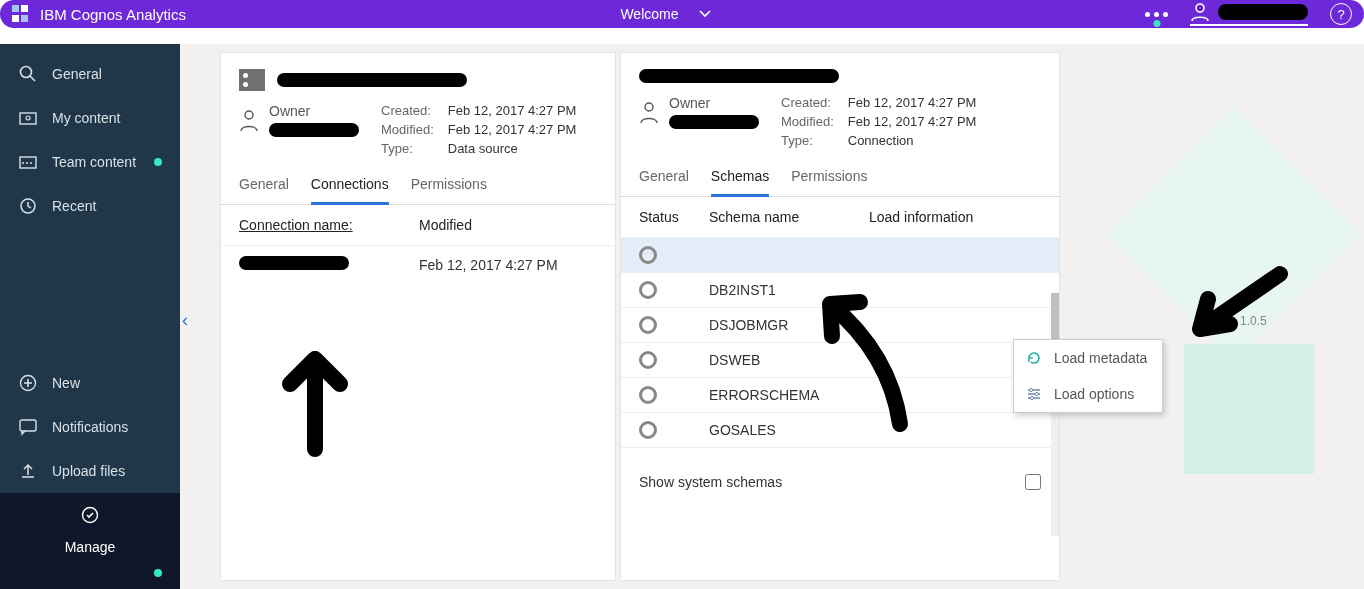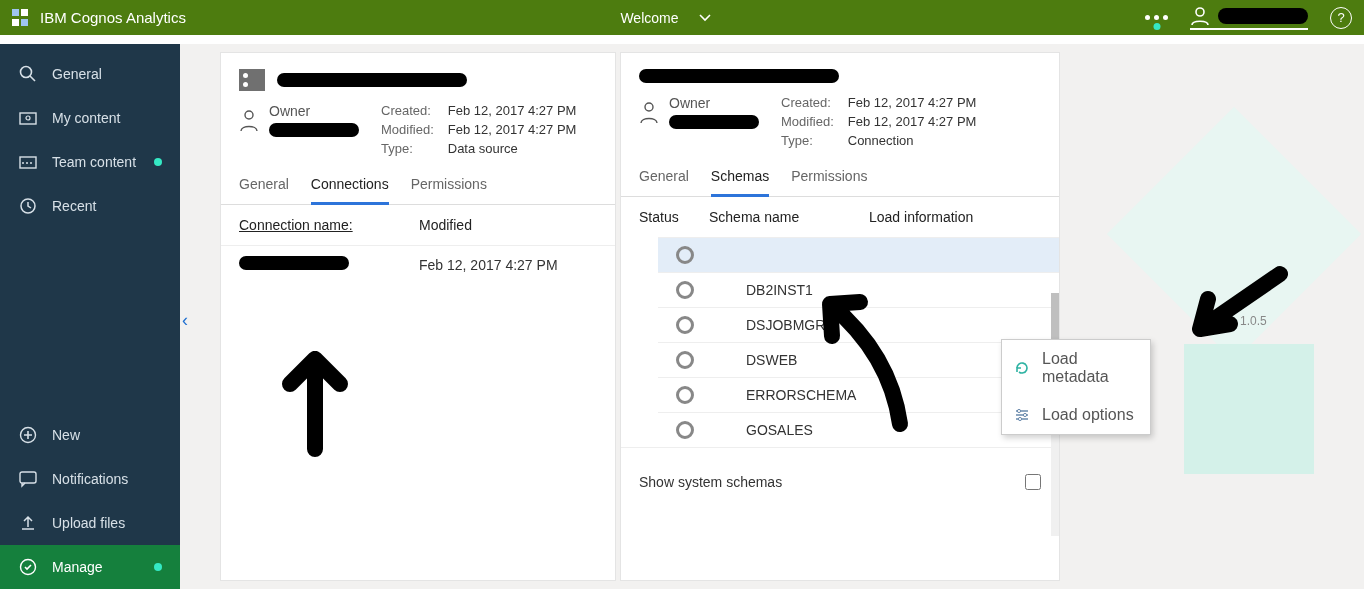--- a/index.html
+++ b/index.html
@@ -1,38 +1,38 @@
 <!DOCTYPE html>
 <html><head>
 <meta charset="utf-8">
 <style>
   * { box-sizing: border-box; margin: 0; padding: 0; font-family: "Helvetica Neue", Arial, sans-serif; }
   html, body { width: 1364px; height: 589px; overflow: hidden; background: #fff; }
 
   
-  .topbar { height: 35px; background: #4d7c0f; color: #fff; display: flex; align-items: center; padding: 0 12px; }
+  .topbar { height: 28px; background: #6d28d9; color: #fff; display: flex; align-items: center; padding: 0 12px; border-radius: 17px; }
   .topbar .brand { display: flex; align-items: center; gap: 10px; font-size: 15px; }
   .topbar .brand .logo { width: 18px; height: 18px; display: inline-flex; flex-wrap: wrap; gap: 2px; }
   .topbar .brand .logo span { width: 7px; height: 7px; background: #9fc5f0; }
   .topbar .brand .logo span.b { background: #fff; }
   .topbar .center { flex: 1; display: flex; justify-content: center; align-items: center; gap: 20px; font-size: 14px; }
   .topbar .right { display: flex; align-items: center; gap: 22px; }
   .topbar .dots { display: flex; gap: 4px; position: relative; }
   .topbar .dots::after { content:""; position:absolute; bottom:-10px; left:50%; transform:translateX(-50%); width:7px; height:7px; border-radius:50%; background:#35e8c4; }
   .topbar .dots span { width: 5px; height: 5px; border-radius: 50%; background: #fff; }
   .topbar .avatar-wrap { display: flex; align-items: center; gap: 8px; border-bottom: 2px solid #fff; padding-bottom: 2px; }
   .topbar .avatar-wrap svg { stroke: #fff; }
   .topbar .redact-pill { width: 90px; height: 16px; background: #000; border-radius: 8px; }
   .topbar .help-circle { width: 22px; height: 22px; border: 1.5px solid #fff; border-radius: 50%; display:flex; align-items:center; justify-content:center; font-size: 13px; }
 
   
   .leftnav { position: absolute; top: 44px; left: 0; bottom: 0; width: 180px; background: #1f3749; color: #d7e0e7; display: flex; flex-direction: column; }
   .leftnav .nav-top { flex: 1; padding-top: 8px; }
   .leftnav .nav-item { display: flex; align-items: center; gap: 14px; padding: 12px 18px; font-size: 14px; cursor: pointer; position: relative; }
-  .leftnav .nav-item.active { background: #15803d; color: #fff; }
+  .leftnav .nav-item.active { background: #0f172a; color: #fff; flex-direction: column; }
   .leftnav .nav-item .dot-ind { width: 8px; height: 8px; border-radius: 50%; background: #35e8c4; margin-left: auto; }
   .leftnav .nav-icon { width: 20px; height: 20px; display:flex; align-items:center; justify-content:center; }
 
   
   .main { position: absolute; top: 44px; left: 180px; right: 0; bottom: 0; background: #f2f1f0; display: flex; }
   .collapse-handle { position: absolute; left: 182px; top: 310px; color: #1f6fd0; font-size: 18px; cursor:pointer; z-index: 5; }
 
   .panel { background: #fff; border: 1px solid #e4e4e4; display: flex; flex-direction: column; }
   .panel-left  { width: 396px; margin: 8px 4px 8px 40px; }
   .panel-right { width: 440px; margin: 8px 4px 8px 0; position: relative; }
@@ -58,35 +58,35 @@
 
   .col-headers { display: flex; padding: 12px 18px; font-size: 14px; color: #222; font-weight: 500; }
   .panel-left .col-headers .c1 { width: 180px; text-decoration: underline; }
   .panel-right .col-headers .c1 { width: 70px; }
   .panel-right .col-headers .c2 { width: 160px; }
 
   .row-line { display: flex; align-items: center; padding: 10px 18px; border-top: 1px solid #eee; font-size: 14px; color: #333; }
   .panel-left .row-line .c1 { width: 180px; }
   .row-line .redact-s { display:inline-block; width: 110px; height: 14px; background:#000; border-radius:7px; }
 
-  .schema-list { position: relative; padding-left: 37px; }
+  .schema-list { position: relative; }
   .schema-row { display: flex; align-items: center; padding: 8px 18px; border-top: 1px solid #eee; font-size: 14px; color: #333; }
   .schema-row.selected { background: #e3edf8; }
   .schema-row .status-cell { width: 70px; display:flex; align-items:center; }
   .schema-row .circle { width: 18px; height: 18px; border: 3px solid #888; border-radius: 50%; }
   .schema-row .name-cell .redact-s { width: 110px; }
 
   .footer-row { display:flex; align-items:center; justify-content:space-between; border-top:1px solid #eee; padding: 26px 18px; font-size:14px; color:#333; }
   .footer-row input[type=checkbox] { width:16px; height:16px; }
 
   .scroll-ind { position:absolute; right:0; top:240px; width:8px; height:62px; background:#bfbfbf; }
   .scroll-track { position:absolute; right:0; top:240px; bottom:44px; width:8px; background:#f0f0f0; }
 
   
-  .ctx-menu { position: absolute; left: 380px; top: 286px; width: 150px; background: #fff; border: 1px solid #ccc; box-shadow: 2px 3px 6px rgba(0,0,0,.18); z-index: 10; font-size: 16px; color:#555; }
+  .ctx-menu { position: absolute; left: 392px; top: 286px; width: 150px; background: #fff; border: 1px solid #ccc; box-shadow: 2px 3px 6px rgba(0,0,0,.18); z-index: 10; font-size: 14px; color:#555; }
   .ctx-menu .mi { display:flex; align-items:center; gap:12px; padding: 10px 12px; cursor:pointer; }
 
   .version-tag { position:absolute; left:1060px; top:270px; font-size:12px; color:#888; }
 
   
   .bg-deco { position:absolute; right:40px; top:100px; width:260px; height:340px; }
   .bg-deco .sq1 { position:absolute; right:0; top:0; width:180px; height:180px; background:#e8f6f2; transform:rotate(45deg); }
   .bg-deco .sq2 { position:absolute; right:10px; top:200px; width:130px; height:130px; background:#d4f1e9; }
 
   

